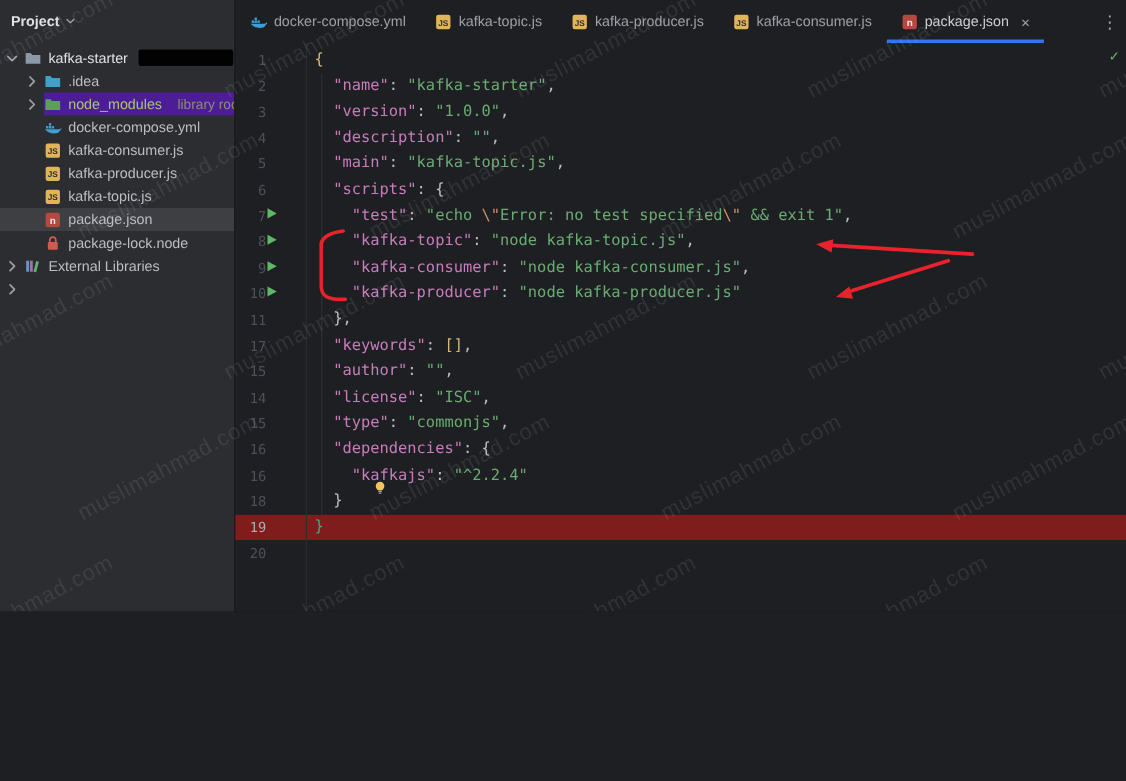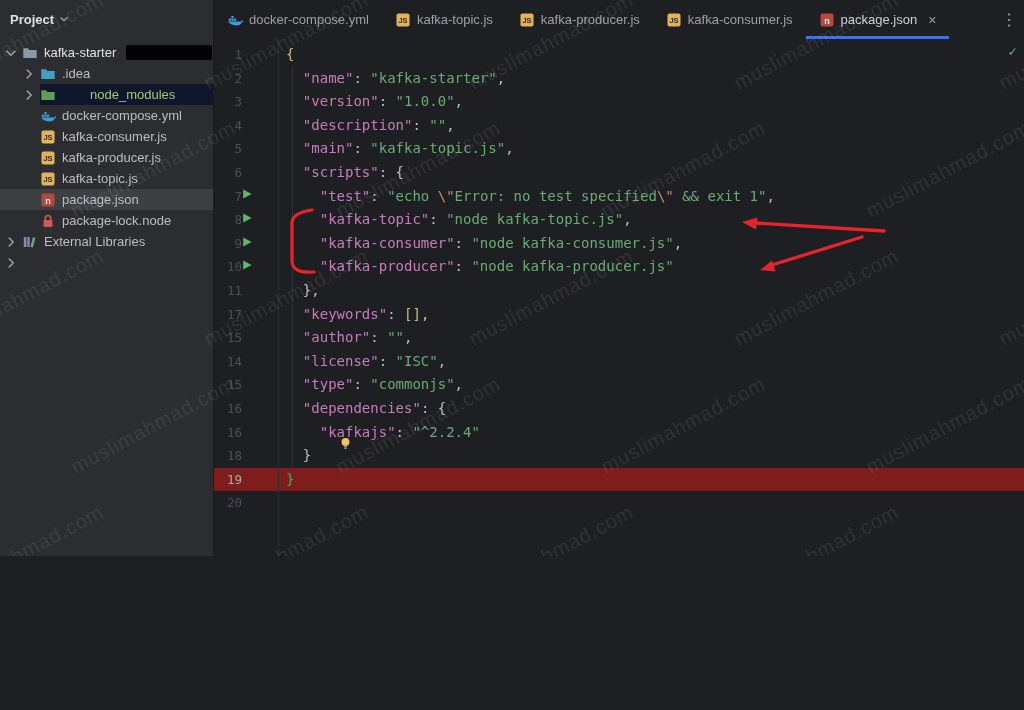--- a/index.html
+++ b/index.html
@@ -10,21 +10,21 @@
   .sidebar{position:absolute;left:0;top:0;width:213px;height:710px;background:#2b2d30;z-index:1;}
   .sb-header{height:38px;display:flex;align-items:center;gap:3px;padding:0 10px;cursor:pointer;}
   .sb-title{font-size:13px;font-weight:700;color:#dfe1e5;}
   .tree{padding-top:4px;}
   .row{height:21px;display:flex;align-items:center;font-size:13px;color:#bcbec4;cursor:pointer;}
   .row.lvl0{padding-left:6px;}
   .row.lvl1{padding-left:24px;}
   .row.selected{background:#3d3f43;}
   .chev{width:16px;height:16px;flex:0 0 16px;display:flex;align-items:center;justify-content:center;}
   .bgwrap{display:flex;align-items:center;flex:1;height:100%;min-width:0;}
-  .bgwrap.library{background:#0f172a;gap:28px;}
+  .bgwrap.library{background:#4c1d95;}
   .icn-svg{width:16px;height:16px;flex:0 0 16px;margin-right:6px;display:inline-flex;}
   .icn-svg svg{width:16px;height:16px;display:block;}
   .lab{white-space:nowrap;}
   .root-label{color:#dfe1e5;}
   .lib-label{color:#a4c878;}
   .suffix{color:#8a8f74;margin-left:14px;font-size:12.5px;white-space:nowrap;}
   .redact{flex:1;height:15px;background:#020202;border-radius:2px;margin-left:10px;margin-right:1px;}
 
   
   .editor{position:absolute;left:213px;top:0;right:0;bottom:0;background:#1e1f22;border-left:1px solid #191a1c;z-index:1;}

